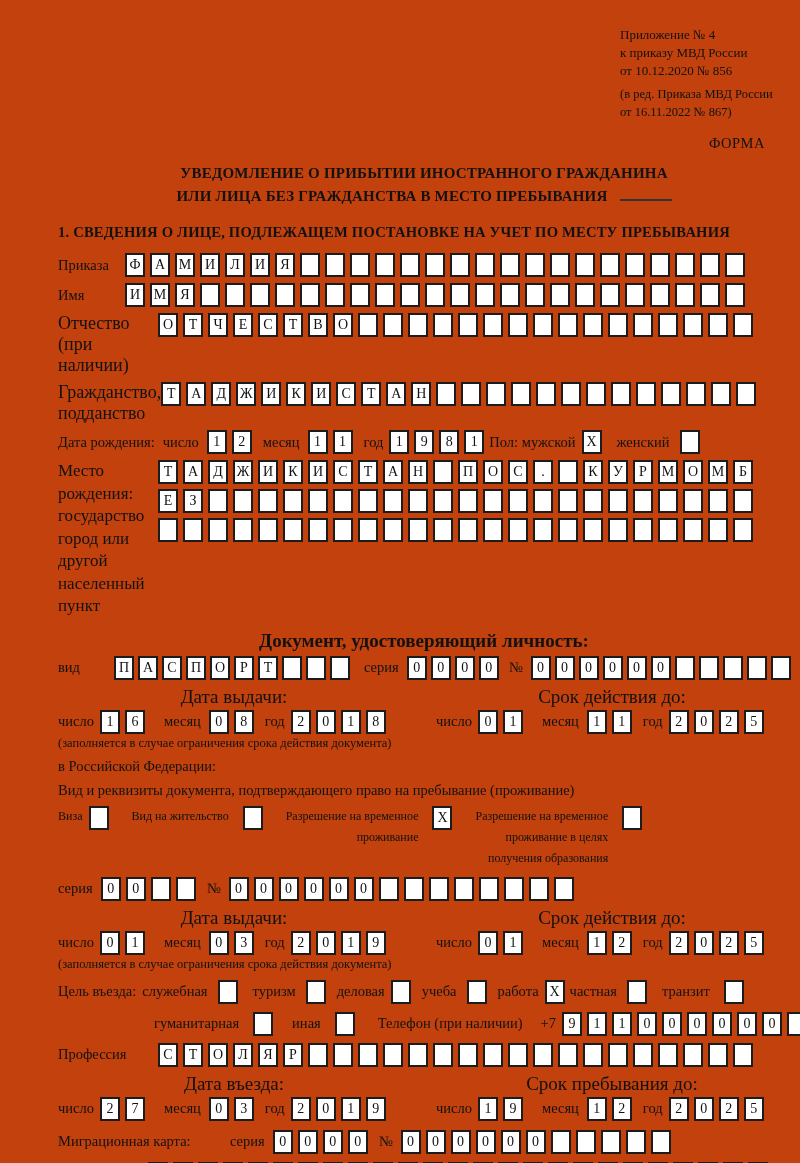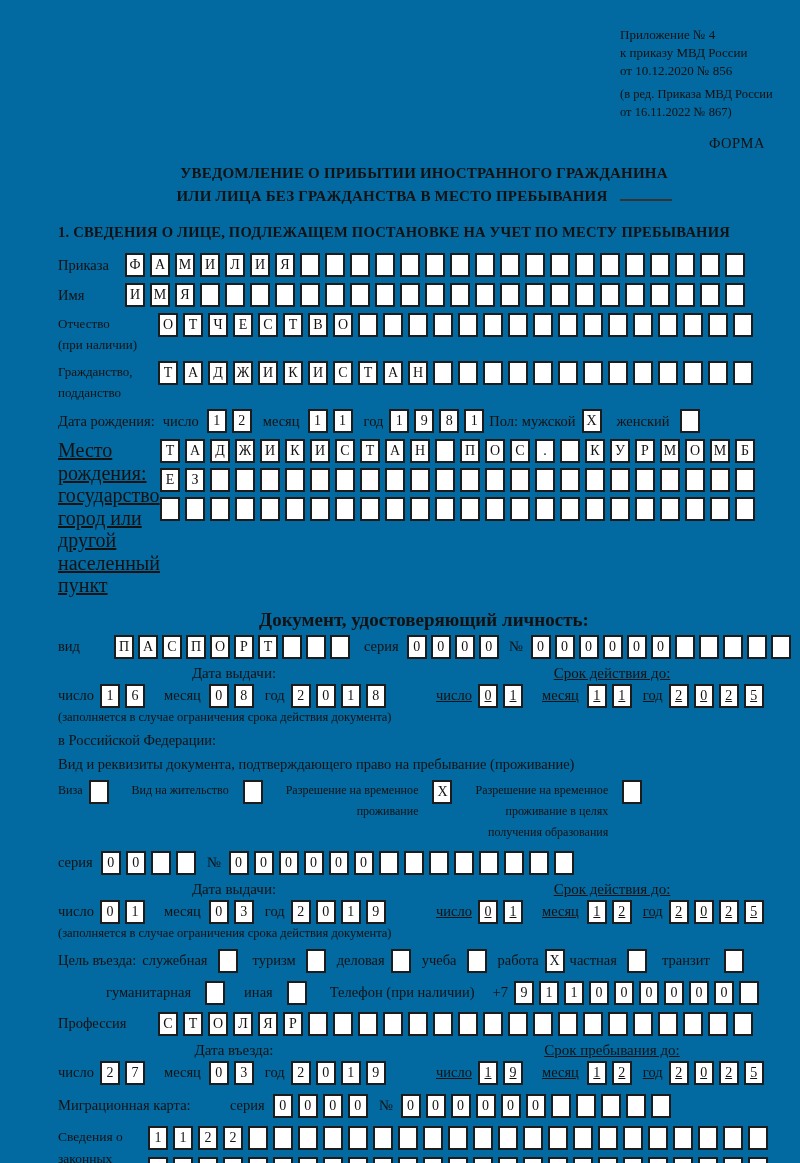--- a/index.html
+++ b/index.html
@@ -1,51 +1,51 @@
 <!DOCTYPE html>
 <html><head>
 <meta charset="utf-8">
 <style>
   html,body{margin:0;padding:0;background:#fff;}
-  .page{width:800px;height:1163px;box-sizing:border-box;background:#0369a1;color:#121212;
+  .page{width:800px;height:1163px;box-sizing:border-box;background:#c2410c;color:#121212;
         font-family:"Liberation Serif","DejaVu Serif",serif;position:relative;
         padding:26px 10px 0 58px;overflow:hidden;}
   .appendix{margin-left:562px;font-size:13px;line-height:18px;}
   .appendix .rev{font-size:12.5px;}
   .appendix .gap{height:5px;}
   .forma{font-weight:normal;text-align:right;margin:14px 25px 0 0;font-size:14.5px;letter-spacing:.5px;}
   .title{text-align:center;font-weight:bold;font-size:15px;line-height:23px;margin-top:10px;letter-spacing:.2px;}
   .blank{display:inline-block;width:52px;border-bottom:2px solid #333;height:13px;margin-left:12px;}
   .sec-head{font-weight:bold;font-size:14.6px;margin-top:16px;letter-spacing:.2px;white-space:nowrap;}
   .row{display:flex;align-items:center;margin-top:6px;}
   .row.top{align-items:flex-start;}
   .lbl{font-size:14.5px;white-space:nowrap;}
-  .lbl-block{font-size:13px;line-height:21px;}
+  .lbl-block{font-size:18px;line-height:21px;}
   .w67{flex:0 0 67px;}
   .w100{flex:0 0 100px;}
   .cells{display:flex;}
   .cell{flex:0 0 auto;display:inline-block;width:16px;height:20px;border:2px solid #1c1c1c;
         margin-right:5px;text-align:center;font-size:14px;line-height:20px;background:#fff;}
   .tight .cell{margin-right:4px;}
   .mL6{margin-left:6px;} .mL10{margin-left:10px;} .mL14{margin-left:14px;} .mL18{margin-left:18px;}
   .mR6{margin-right:6px;} .mR8{margin-right:8px;}
   .center-bold{text-align:center;font-weight:bold;font-size:19px;margin-top:12px;}
   .dates{margin-top:6px;}
   .dates-cols{display:flex;}
   .dcol-l{width:352px;}
-  .dcol-r{margin-left:26px;width:352px;text-decoration:underline;}
-  .dhead{text-align:center;font-size:15px;}
+  .dcol-r{margin-left:26px;width:352px;}
+  .dhead{text-align:center;font-size:19px;}
   .drow{display:flex;align-items:center;margin-top:2px;}
   .note{font-size:12.5px;margin:2px 40px 0 0;}
   .plain{font-size:14.5px;margin-top:7px;}
   .pre{white-space:pre-line;}
   .permit .opt-lbl{font-size:12px;line-height:21px;text-align:right;white-space:pre-line;}
   .reps-lbl{flex:0 0 87px;font-size:13.5px;line-height:22px;white-space:pre-line;}
   .reps-rows .cells{margin-bottom:7px;}
-  .bp-lbl{flex:0 0 100px;font-size:20px;line-height:22.5px;white-space:pre-line;text-decoration:underline;}
+  .bp-lbl{flex:0 0 100px;font-size:17px;line-height:22.5px;white-space:pre-line;}
   .bp-rows .cells{margin-bottom:5px;}
 </style>
 </head>
 <body>
 
 <div class="page">
 
   <div class="appendix">
     <div>Приложение № 4</div>
     <div>к приказу МВД России</div>
@@ -500,21 +500,21 @@
     <span class="lbl mL6">учеба</span>
     <span class="cell mL10"></span>
     <span class="lbl mL6">работа</span>
     <span class="cell mL6">X</span>
     <span class="lbl">частная</span>
     <span class="cell mL10"></span>
     <span class="lbl mL10">транзит</span>
     <span class="cell mL14"></span>
   </div>
 
-  <div class="row" style="margin-top:8px;margin-left:48px">
+  <div class="row" style="margin-top:8px;margin-left:96px">
     <span class="lbl">гуманитарная</span>
     <span class="cell mL14"></span>
     <span class="lbl mL14">иная</span>
     <span class="cell mL14"></span>
     <span class="lbl mL18">Телефон (при наличии)</span>
     <span class="lbl mL18 mR6">+7</span>
     <span class="cells">
         <span class="cell">9</span>
         <span class="cell">1</span>
         <span class="cell">1</span>

